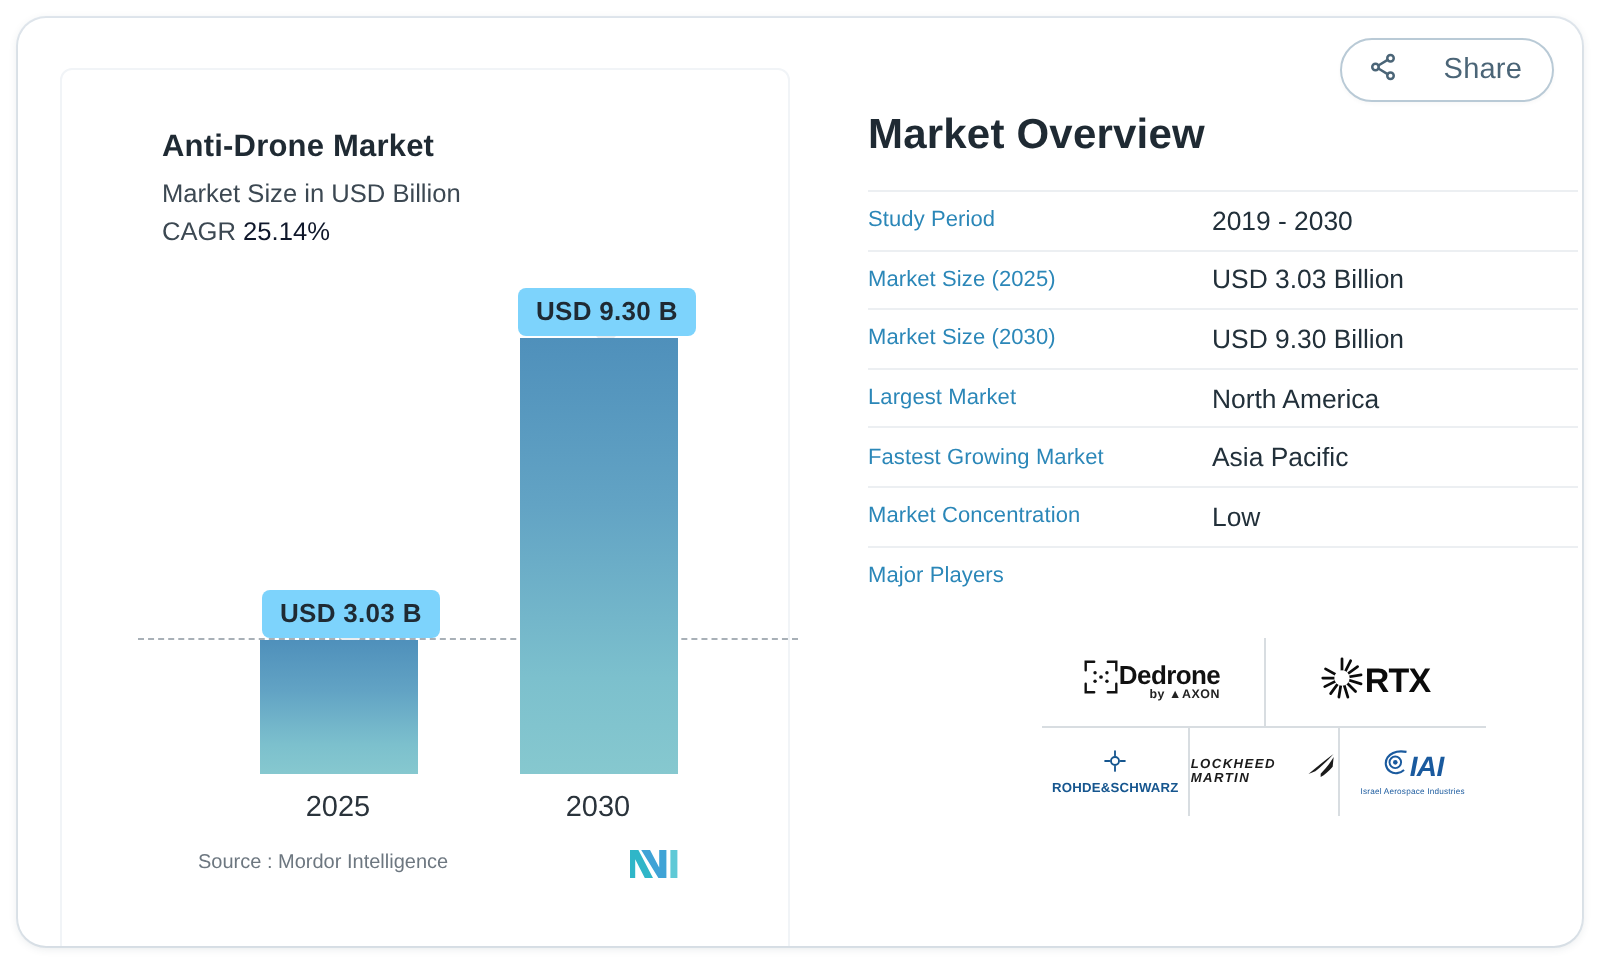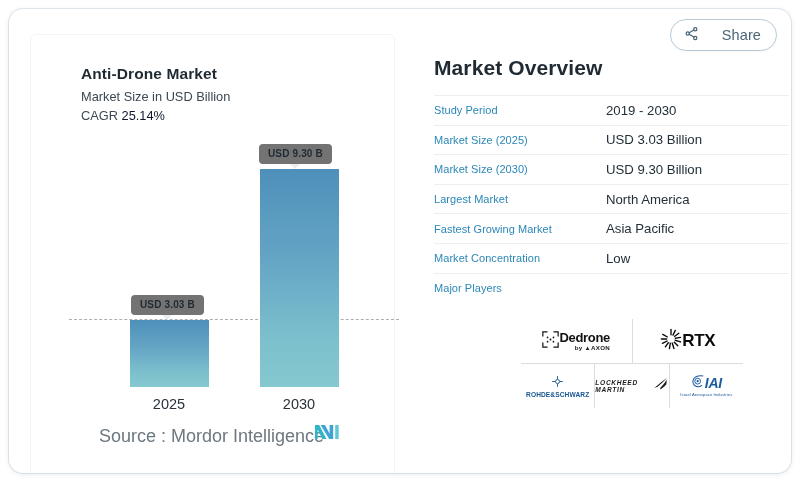--- a/index.html
+++ b/index.html
@@ -67,35 +67,35 @@
   #bar-2030{left:229px;top:134px;width:79px;height:218px;}
 
   .xlabel{
     position:absolute;font-size:14.5px;color:#2a333b;text-align:center;width:100px;
   }
   #xl-2025{left:88px;top:361px;}
   #xl-2030{left:218px;top:361px;}
 
   
   .vtip{
-    position:absolute;background:#737373;color:#1f2a33;
-    font-size:10px;font-weight:bold;letter-spacing:.15px;
+    position:absolute;background:#7dd3fc;color:#1f2a33;
+    font-size:13px;font-weight:bold;letter-spacing:.15px;
     padding:4px 9px 4.5px;border-radius:4px;white-space:nowrap;
   }
   .vtip:after{
     content:"";position:absolute;left:50%;margin-left:-5px;bottom:-5px;
     border-left:5px solid transparent;border-right:5px solid transparent;
     border-top:5px solid #e9edf0;
   }
   #tip-2025{left:100px;top:260px;}
   #tip-2030{left:228px;top:109px;}
 
   .source{
     position:absolute;left:68px;top:391px;
-    font-size:18px;color:#6d7780;
+    font-size:10px;color:#6d7780;
   }
   .mi-logo{position:absolute;left:284px;top:387px;}
 
   
   .overview{position:absolute;left:425px;top:47px;width:355px;}
   .ov-title{
     font-size:21px;font-weight:bold;color:#1f2a33;letter-spacing:.1px;
     margin:0 0 15px 0;
   }
   .ov-row{

